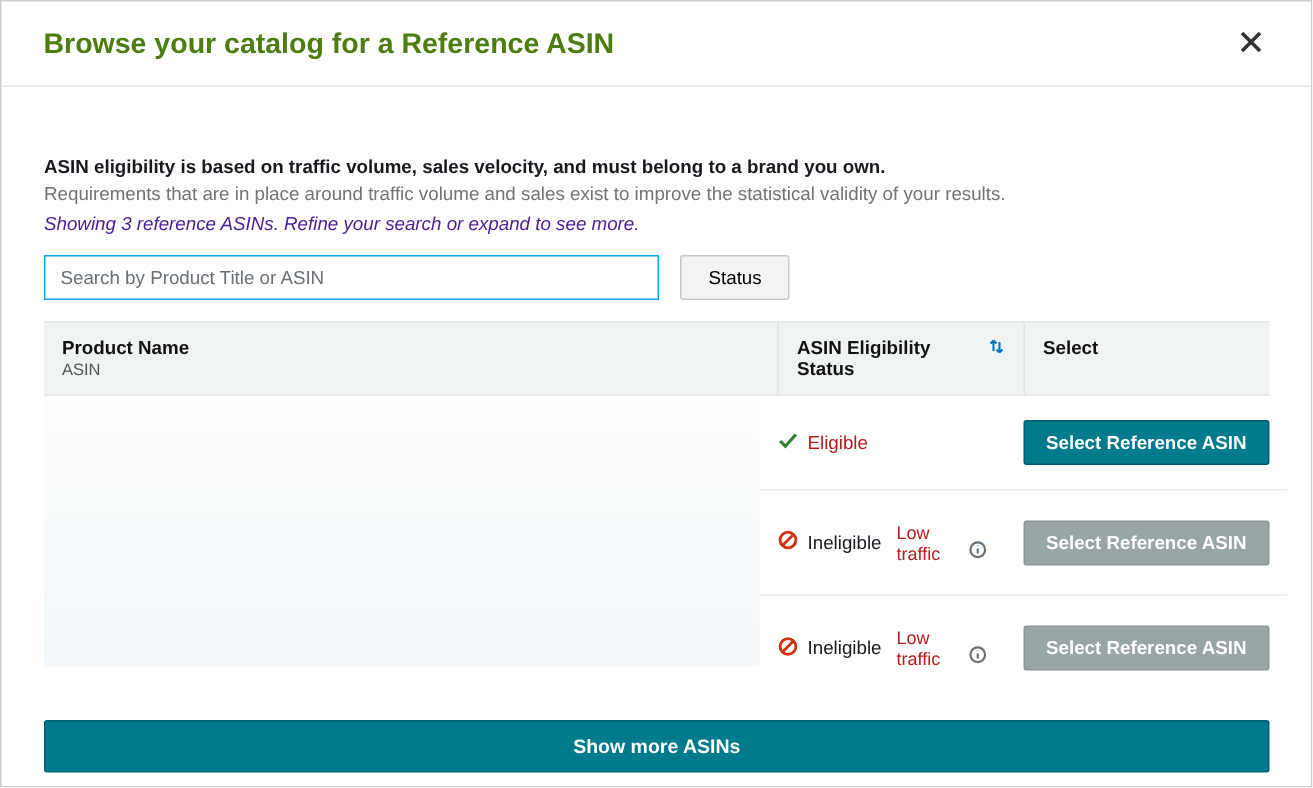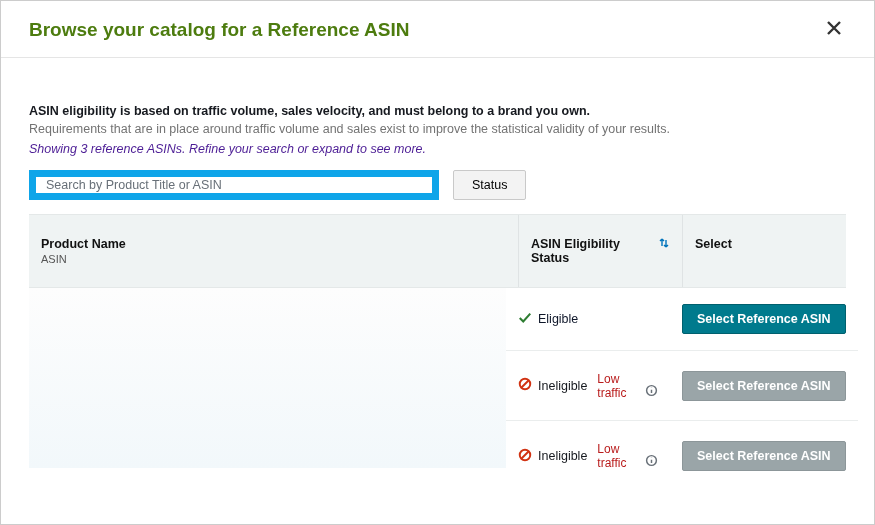--- a/index.html
+++ b/index.html
@@ -63,21 +63,21 @@
     }
     .search-row {
       display: flex;
       gap: 14px;
       margin-bottom: 14px;
     }
     .search-input {
       width: 410px;
       height: 30px;
       padding: 0 10px;
-      border: 7px solid #0ea5e9;
+      border: 1px solid #0ea5e9;
       font-size: 12.5px;
       color: #555;
     }
     .search-input::placeholder { color: #687078; }
     .search-btn {
       height: 30px;
       padding: 0 18px;
       background: #f3f3f3;
       border: 1px solid #c9c9c9;
       border-radius: 2px;
@@ -89,40 +89,40 @@
     }
     .thead {
       display: flex;
       background: #eff3f3;
       color: #111;
       font-size: 12.5px;
       border-top: 1px solid #e4e8e8;
       border-bottom: 1px solid #e4e8e8;
     }
     .th {
-      padding: 22px 12px;
+      padding: 10px 12px;
       font-weight: 700;
     }
     .col-product { flex: 0 0 490px; border-right: 1px solid #dfe3e4; }
     .col-status { flex: 0 0 164px; border-right: 1px solid #dfe3e4; display: flex; align-items: flex-start; gap: 19px; }
     .col-actions { flex: 1; }
     .th-sub {
       font-weight: 400;
       font-size: 11px;
       color: #555;
       display: block;
       margin-top: 2px;
     }
     .sort-icon svg { width: 12px; height: 12px; fill: #0073bb; }
     .tbody { }
     .cell { padding: 16px 12px; font-size: 12.5px; }
     .cell-status { flex: 0 0 164px; display: flex; align-items: center; gap: 10px; }
     .cell-actions { flex: 1; }
     .status-inner { display: flex; align-items: center; gap: 6px; }
-    .status-eligible { color: #0f172a; }
+    .status-eligible { color: #b91c1c; }
     .status-ineligible { color: #16191f; }
     .status-sub { display: flex; align-items: flex-end; gap: 4px; color: #b91c1c; font-size: 12px; }
     .check-icon svg { width: 14px; height: 14px; stroke: #2e7d32; stroke-width: 2.4; fill: none; }
     .forbid-icon svg { width: 14px; height: 14px; stroke: #d13212; stroke-width: 2.2; fill: none; }
     .info-icon svg { width: 13px; height: 13px; stroke: #687078; stroke-width: 1.8; fill: none; }
     .select-btn {
       background: #007a8d;
       color: #fff;
       border: 1px solid #00606e;
       border-radius: 2px;
@@ -285,14 +285,15 @@
             </div>
             <div class="cell cell-actions">
               <button class="select-btn disabled">Select Reference ASIN</button>
             </div>
           </div>
 
         </div>
       </div>
     </div>
 
+    <button class="show-more">Show more ASINs</button>
   </div>
 </div>
 
 </body></html>

